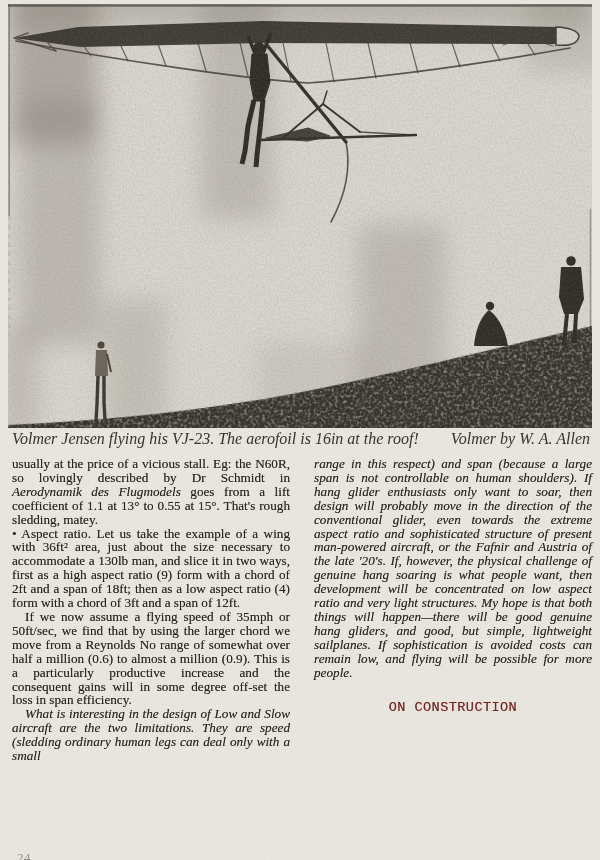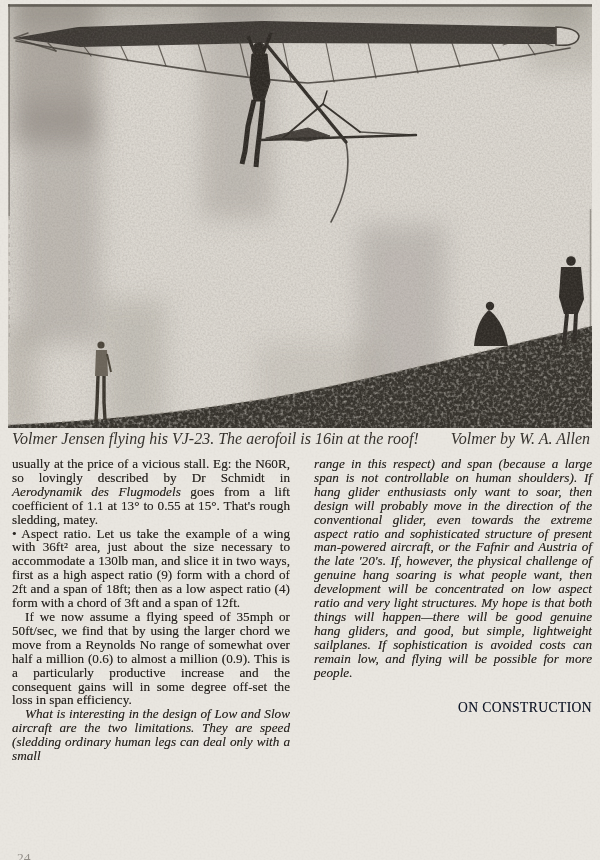--- a/index.html
+++ b/index.html
@@ -23,23 +23,23 @@
   .columns{
     position:absolute;left:12px;top:457px;width:580px;
     display:flex;gap:24px;
   }
   .col{width:283px;font-size:13.2px;line-height:13.9px;text-align:justify;
        color:#282420;text-shadow:0 0 .35px rgba(46,41,36,.55);}
   .para{margin:0;}
   .para.indent{text-indent:13px;}
   .ital{font-style:italic;}
   .heading{
-    font-family:Liberation Serif, serif;
+    font-family:Liberation Mono, monospace;
     font-weight:normal;font-size:13.6px;letter-spacing:.4px;
-    color:#0f172a;margin:21px 0 7px 0;text-align:right;
+    color:#7f1d1d;margin:21px 0 7px 0;text-align:center;
   }
   .pageno{
     position:absolute;left:17px;top:850px;
     font-size:13.5px;color:rgba(62,56,50,.5);
   }
   .grain-overlay{
     position:absolute;left:0;top:0;width:600px;height:860px;
     pointer-events:none;opacity:.12;
   }
 </style>

